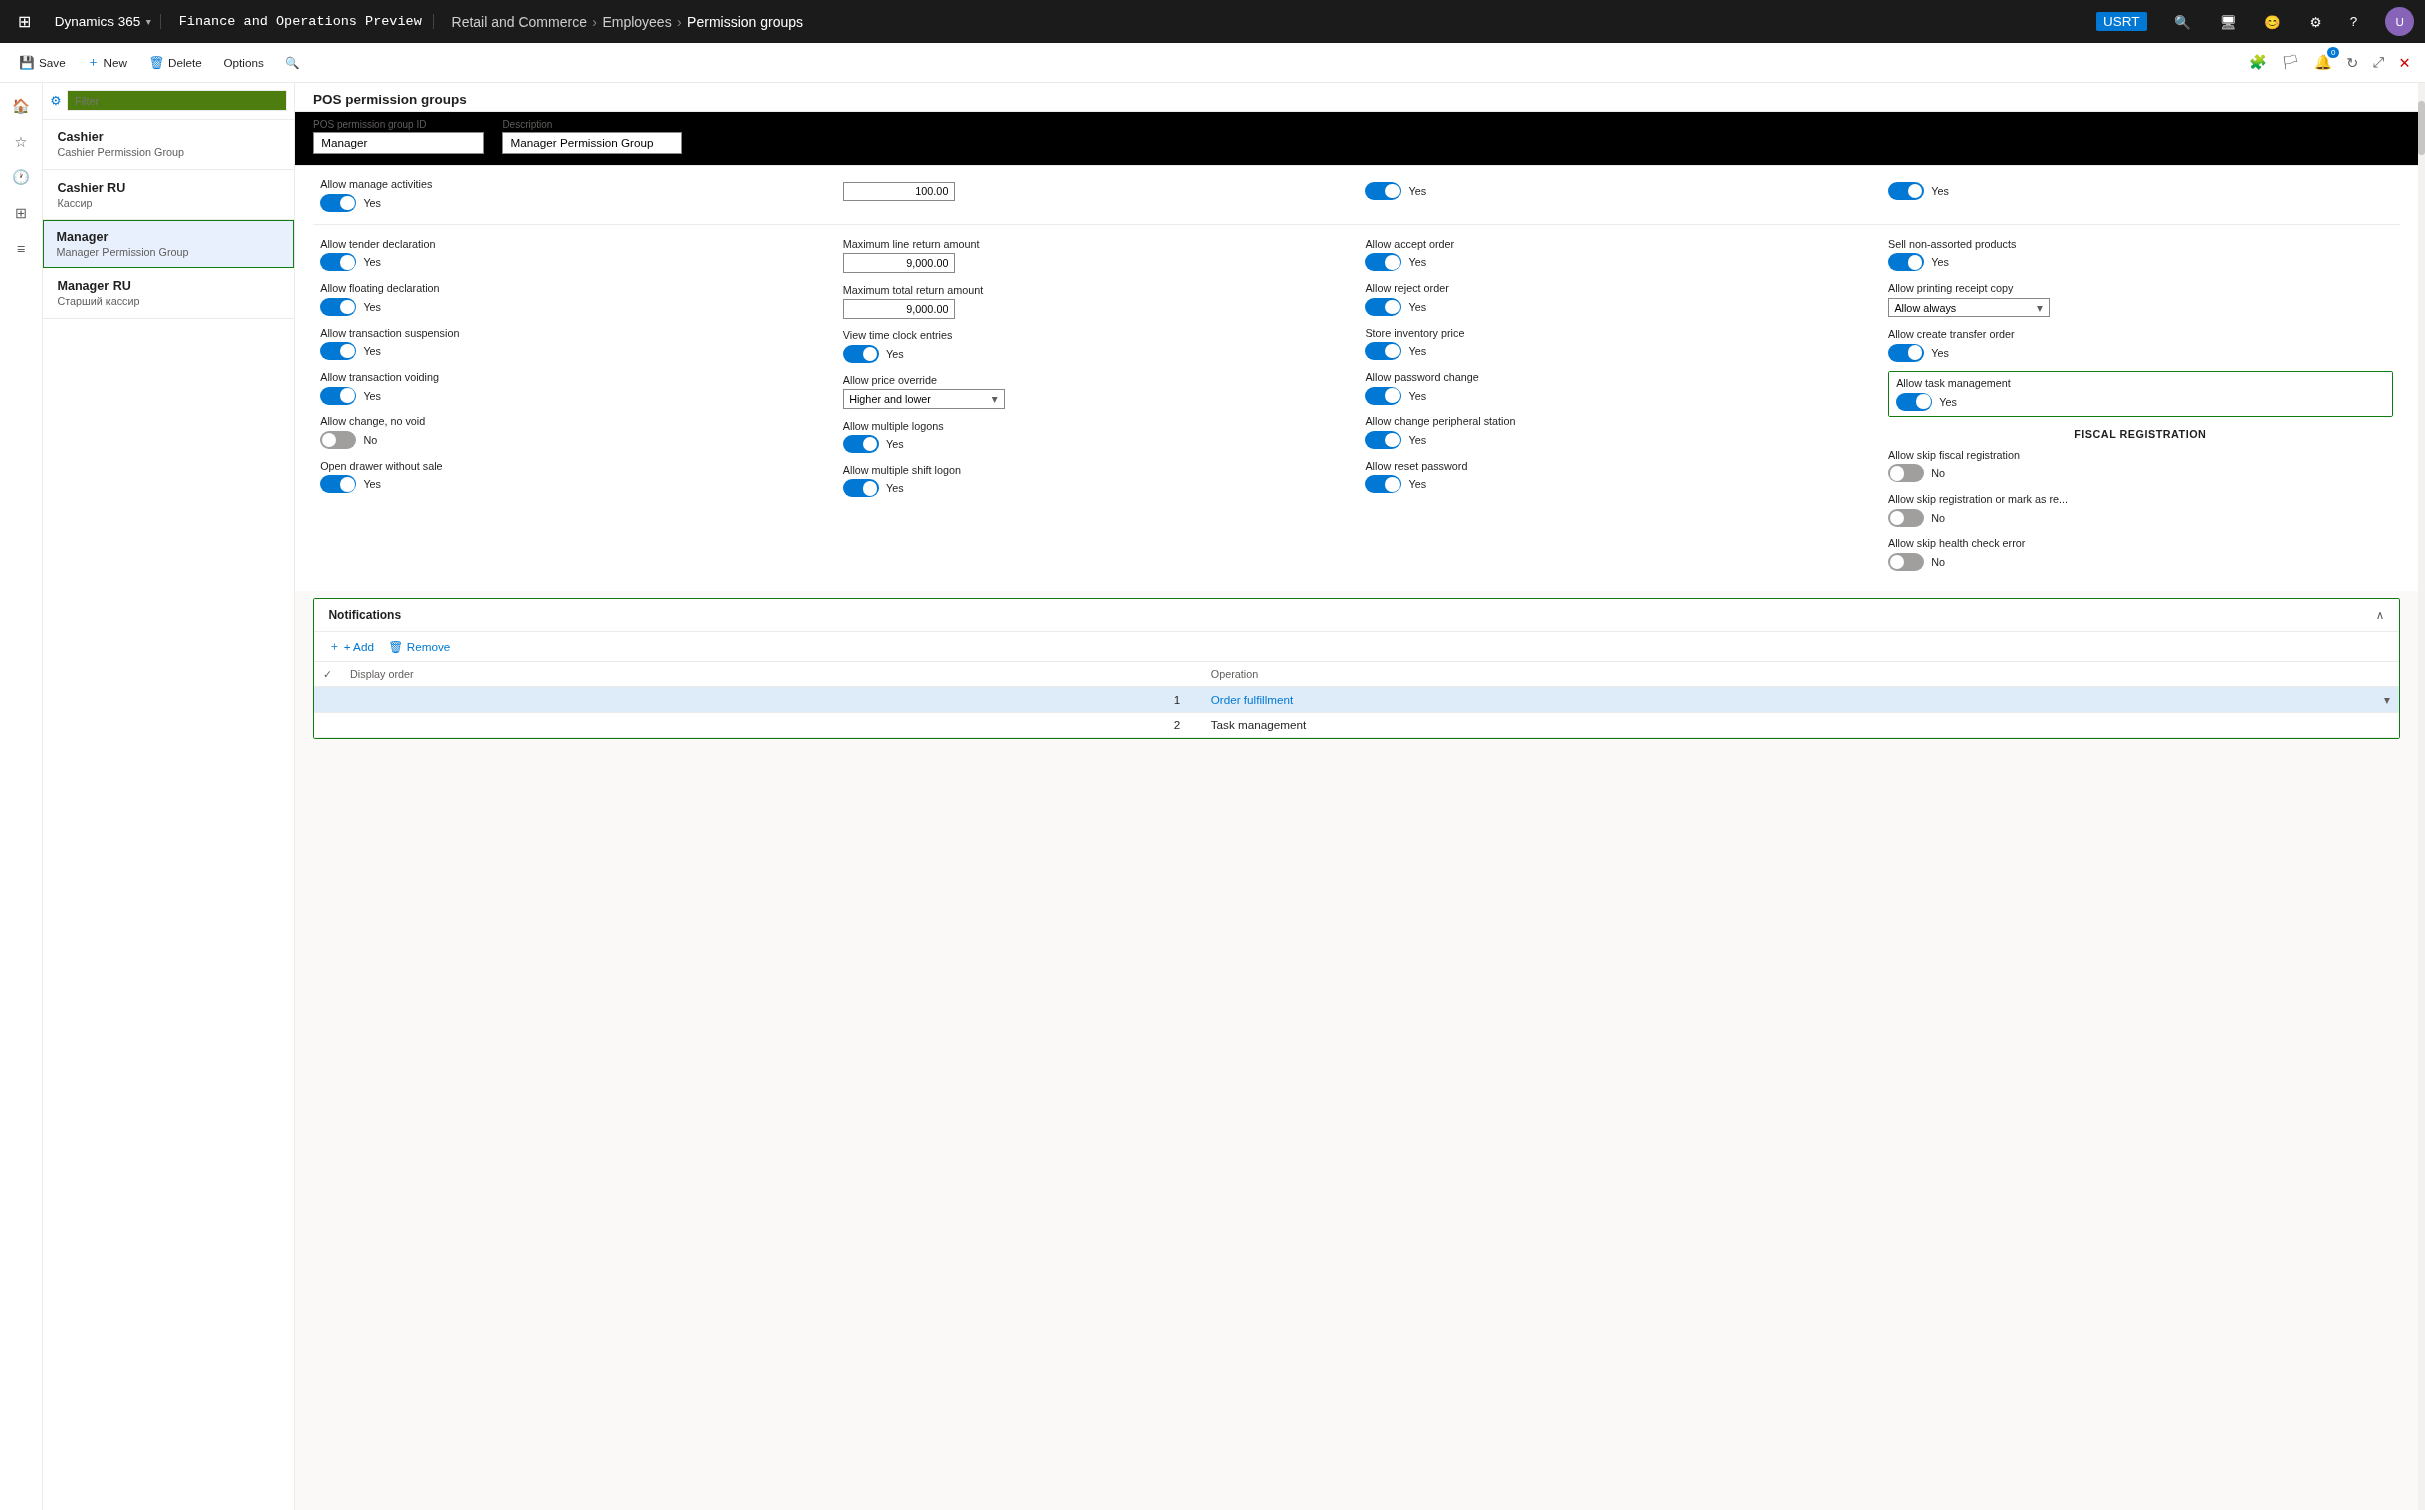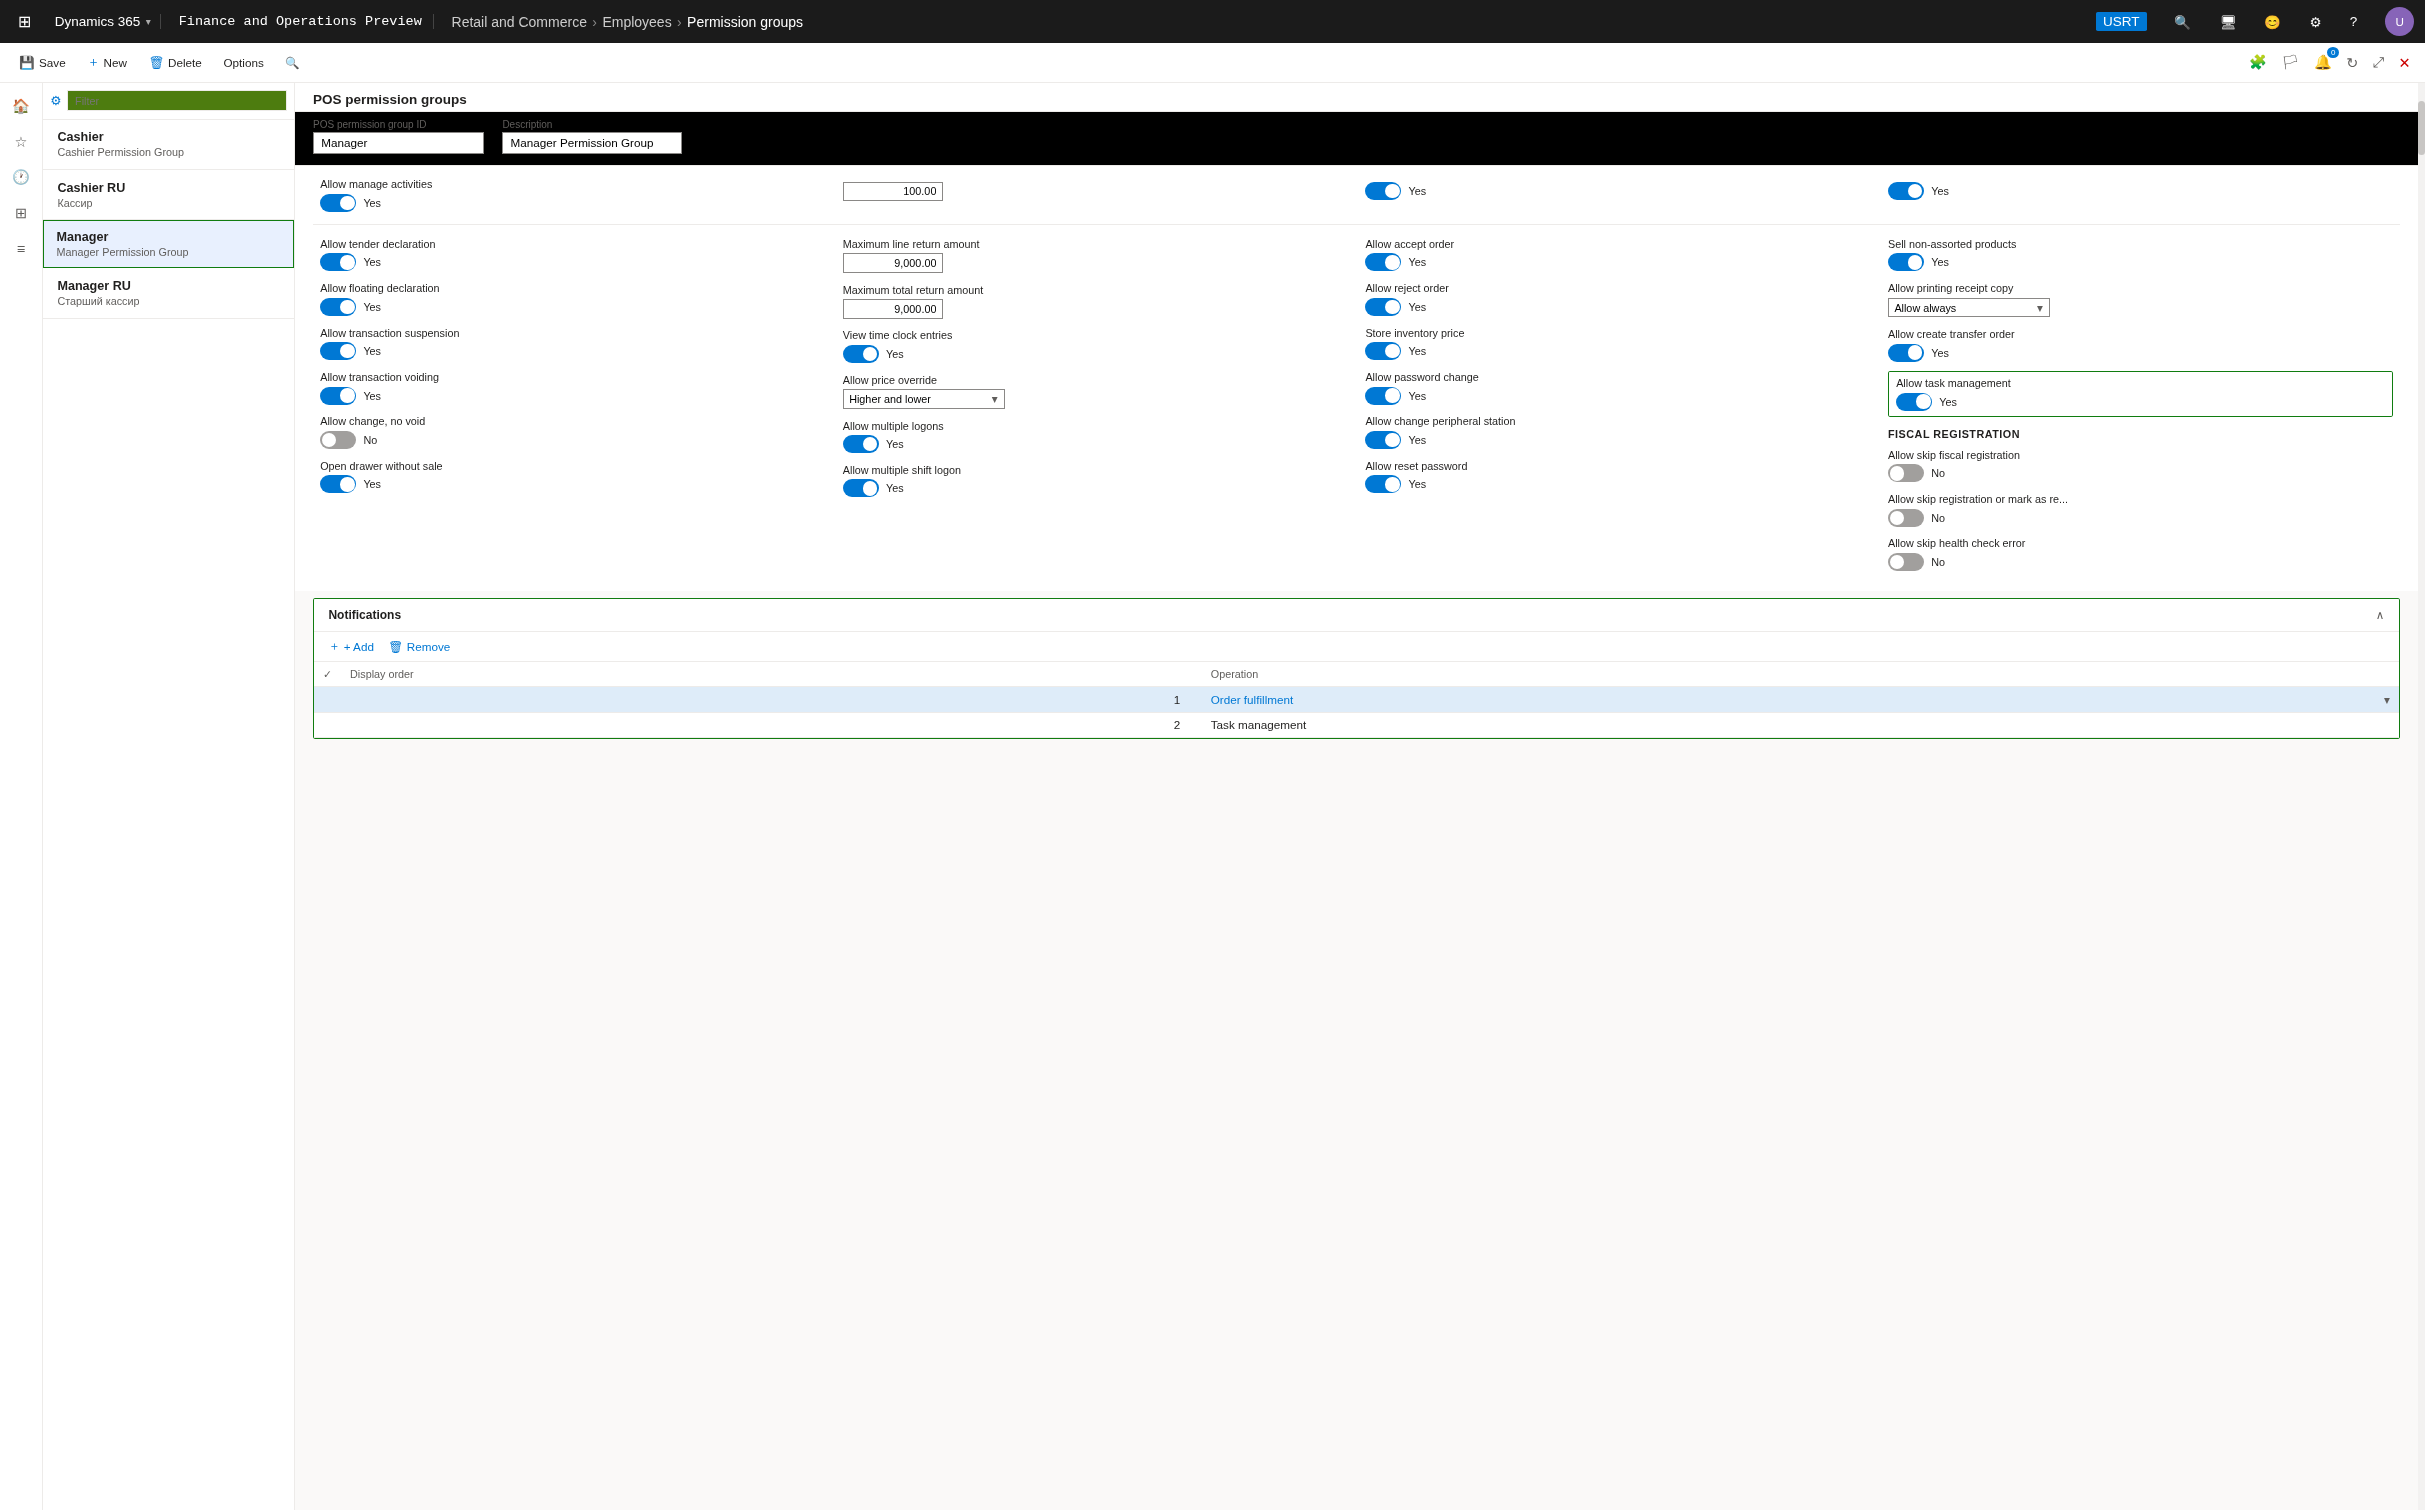--- a/index.html
+++ b/index.html
@@ -61,21 +61,21 @@
     .perm-item { padding: 5.4px 7.2px; }
     .perm-label { font-size: 10.8px; color: #201f1e; margin-bottom: 3.6px; }
     .toggle-row { display: flex; align-items: center; gap: 7.2px; }
     .toggle { width: 36px; height: 18px; border-radius: 9px; position: relative; cursor: pointer; flex-shrink: 0; }
     .toggle.on { background: #0078d4; }
     .toggle.off { background: #a19f9d; }
     .toggle::after { content: ''; position: absolute; width: 14.4px; height: 14.4px; background: white; border-radius: 50%; top: 1.8px; transition: left 0.2s; }
     .toggle.on::after { left: 20px; }
     .toggle.off::after { left: 1.8px; }
     .toggle-label { font-size: 10.8px; color: #201f1e; }
-    .perm-input { border: 0.9px solid #8a8886; padding: 2.7px 5.4px; font-size: 10.8px; text-align: right; width: 100px; }
+    .perm-input { border: 0.9px solid #8a8886; padding: 2.7px 5.4px; font-size: 10.8px; text-align: right; width: 112px; }
     .perm-select { border: 0.9px solid #8a8886; padding: 2.7px 5.4px; font-size: 10.8px; width: 162px; background: white; appearance: none; -webkit-appearance: none; cursor: pointer; }
     .perm-select-wrap { position: relative; display: inline-block; }
     .perm-select-wrap::after { content: '▾'; position: absolute; right: 7.2px; top: 50%; transform: translateY(-50%); pointer-events: none; color: #605e5c; }
 
     
     .highlight-box { border: 1.8px solid #107c10; border-radius: 1.8px; padding: 3.6px; }
 
     
     .fiscal-header { font-size: 10.8px; font-weight: 700; color: #201f1e; padding: 5.4px 7.2px 3.6px; letter-spacing: 0.5px; }
     .notif-header { display: flex; align-items: center; justify-content: space-between; padding: 9px 14.4px; border-bottom: 0.9px solid #edebe9; }
@@ -398,21 +398,21 @@
           </div>
 
           <div class="perm-item highlight-box" style="border:1.8px solid #107c10; border-radius:1.8px; padding:5.4px 7.2px; margin:3.6px 7.2px 3.6px 7.2px;">
             <div class="perm-label">Allow task management</div>
             <div class="toggle-row">
               <div class="toggle on"></div>
               <span class="toggle-label">Yes</span>
             </div>
           </div>
 
-          <div class="fiscal-header" style="font-size:10.8px;font-weight:700;color:#201f1e;padding:7.2px 7.2px 3.6px;letter-spacing:0.5px;">FISCAL REGISTRATION</div>
+          <div class="fiscal-header" style="font-size:10.8px;font-weight:700;color:#201f1e;padding:7.2px 7.2px 3.6px;letter-spacing:0.5px;text-align:center;">FISCAL REGISTRATION</div>
           <div class="perm-item">
             <div class="perm-label">Allow skip fiscal registration</div>
             <div class="toggle-row">
               <div class="toggle off"></div>
               <span class="toggle-label">No</span>
             </div>
           </div>
           <div class="perm-item">
             <div class="perm-label">Allow skip registration or mark as re...</div>
             <div class="toggle-row">

